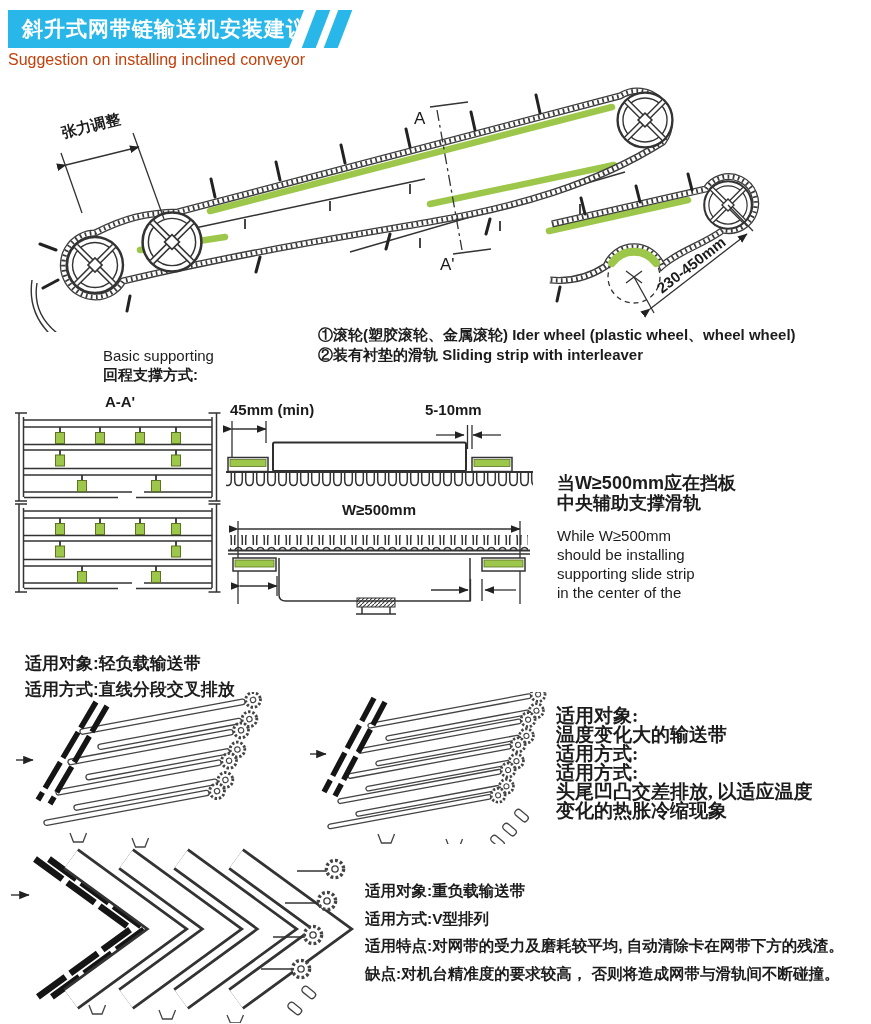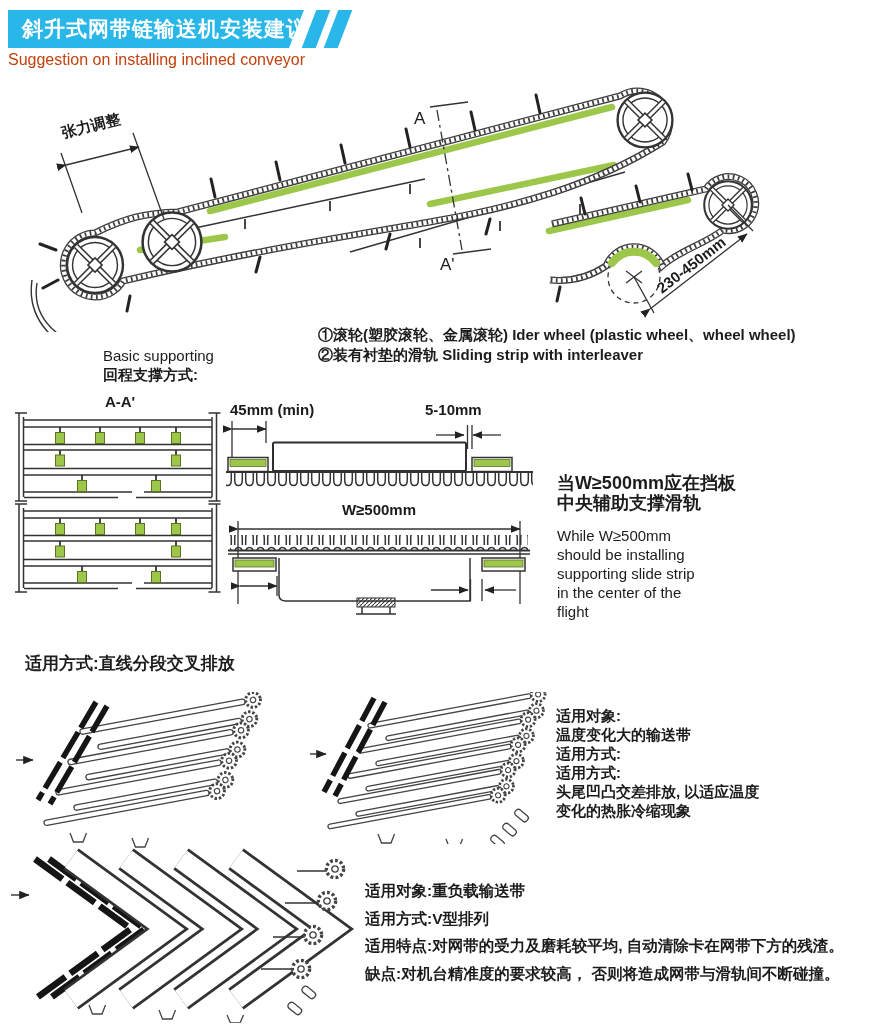--- a/index.html
+++ b/index.html
@@ -14,21 +14,21 @@
   .stripe{top:10px;width:14px;height:38px;background:#29b7e9;transform:skewX(-21deg);}
   .subtitle{left:8px;top:51px;font-size:16px;color:#c2410c;}
   
   .t{white-space:nowrap;}
   .zh-b{font-size:15px;font-weight:700;margin-top:39px;}
   .en{font-size:15px;}
   .mix{font-size:15px;font-weight:600;}
   .ll{font-size:17px;font-weight:700;line-height:26px;}
   .note-zh{font-size:18px;font-weight:700;line-height:20px;}
   .note-en{font-size:15px;line-height:19px;}
-  .tmp{font-size:15px;font-weight:700;line-height:19px;}
+  .tmp{font-size:19px;font-weight:700;line-height:19px;font-family:Liberation Serif, serif;}
   .hv{font-size:15.5px;font-weight:700;line-height:27.5px;}
   
   .ch-o{fill:none;stroke:#3c3c3c;stroke-width:7;}
   .ch-i{fill:none;stroke:#fff;stroke-width:4.4;}
   .ch-d{fill:none;stroke:#3c3c3c;stroke-width:4.4;stroke-dasharray:1.7 3.4;}
   .green{fill:none;stroke:#9dc74a;stroke-width:6.5;stroke-linecap:round;}
   .greenA{fill:none;stroke:#9dc74a;stroke-width:8;stroke-linecap:round;}
   .tick{stroke:#222;stroke-width:3;stroke-linecap:round;fill:none;}
   .ln{stroke:#333;stroke-width:1.5;fill:none;}
   .ln1{stroke:#333;stroke-width:1.4;fill:none;}
@@ -232,24 +232,24 @@
     <path class="dim" d="M248.5,79 V101 M260,79 V101"></path>
   </svg>
 
   <div class="abs" style="left:557px;top:473px;width:225px">
     <div class="note-zh t">当W≥500mm应在挡板</div>
     <div class="note-zh t">中央辅助支撑滑轨</div>
     <div class="note-en t" style="margin-top:13px">While W≥500mm</div>
     <div class="note-en t">should be installing</div>
     <div class="note-en t">supporting slide strip</div>
     <div class="note-en t">in the center of the</div>
-    <div class="note-en t">flight</div>
   </div>
 
   <div class="abs" style="left:25px;top:651px">
+    <div class="ll t">适用对象:轻负载输送带</div>
     <div class="ll t">适用方式:直线分段交叉排放</div>
   </div>
 
   <svg class="abs" style="left:12px;top:692px" width="262" height="158" viewBox="0 0 262 158">
     <line class="ln1" x1="4" y1="68" x2="21" y2="68" marker-end="url(#arr)"></line>
     <g transform="translate(68,40) rotate(-10.5)">
         <rect class="rail" width="168" height="5.4" y="-2.7" rx="2.7"></rect>
         <use href="#gear" transform="translate(176,0) scale(0.9)"></use>
       </g>
     <g transform="translate(86,55.2) rotate(-10.5)">

